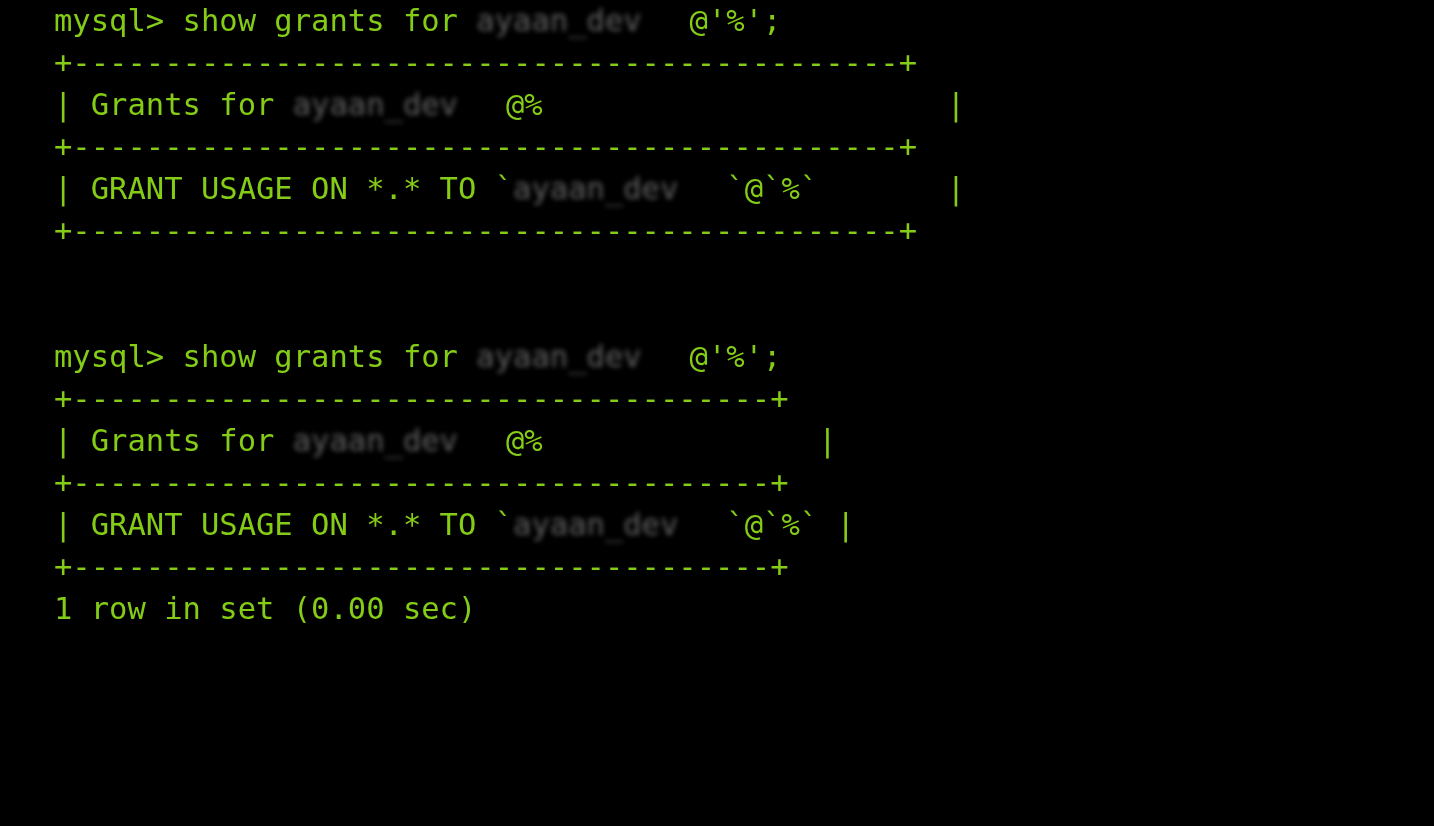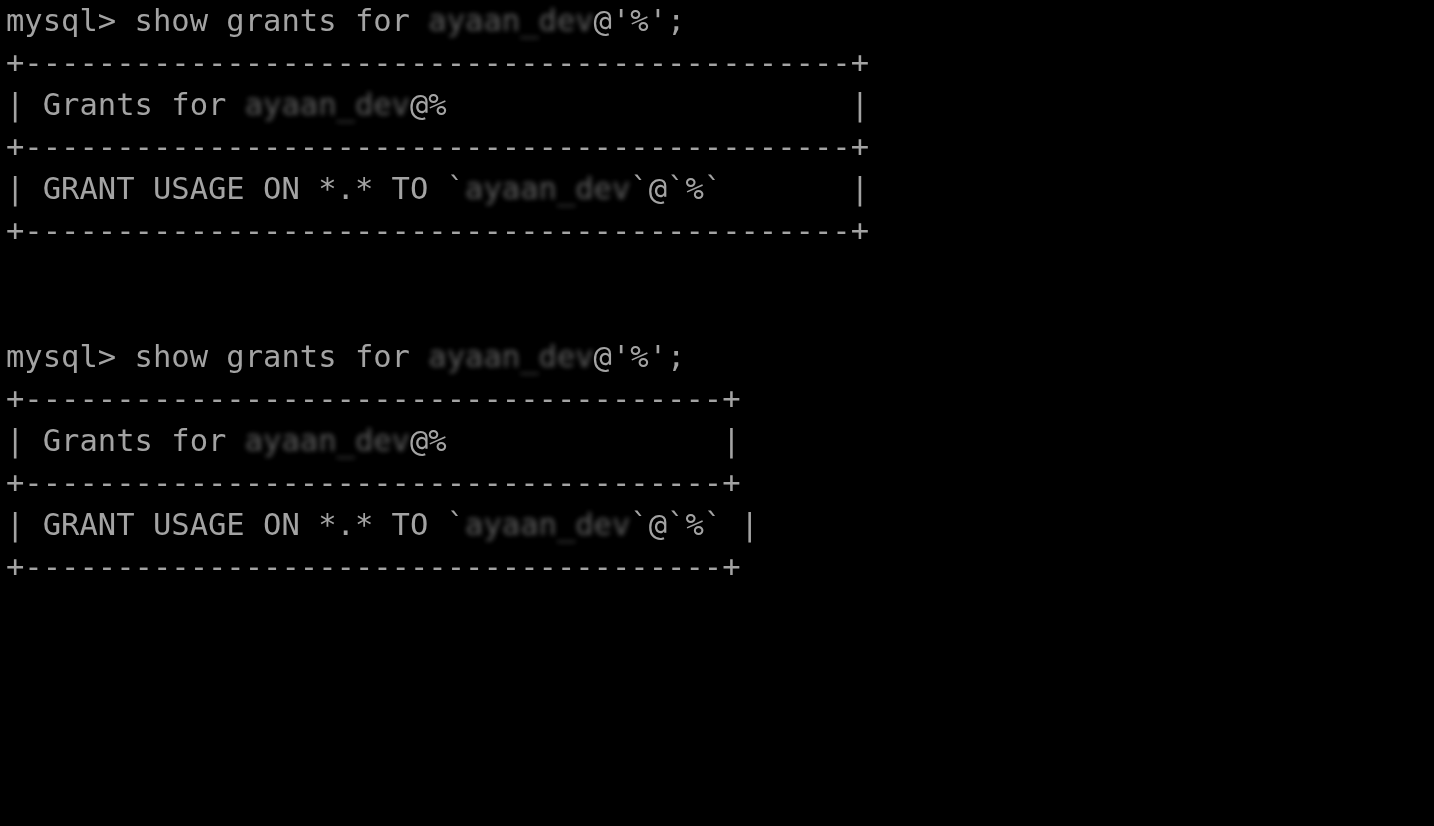--- a/index.html
+++ b/index.html
@@ -41,21 +41,22 @@
     display: inline;
     white-space: pre;
     font-family: "DejaVu Sans Mono", monospace;
   }
   .seg.redacted {
     color: #6a6a6a;
     filter: blur(2.6px);
     opacity: 0.92;
   }
   .seg.plain {
-    color: #a3a3a3;
+    color: #84cc16;
+    margin-left: 48px;
   }
 </style>
 </head>
 <body>
 
 <div id="terminal">
   <div id="terminal-output">
       <div class="term-line"><span class="seg plain">mysql&gt; show grants for </span><span class="seg redacted">ayaan_dev</span><span class="seg plain">@'%';</span></div>
       <div class="term-line"><span class="seg plain">+---------------------------------------------+</span></div>
       <div class="term-line"><span class="seg plain">| Grants for </span><span class="seg redacted">ayaan_dev</span><span class="seg plain">@%                      |</span></div>
@@ -63,14 +64,15 @@
       <div class="term-line"><span class="seg plain">| GRANT USAGE ON *.* TO `</span><span class="seg redacted">ayaan_dev</span><span class="seg plain">`@`%`       |</span></div>
       <div class="term-line"><span class="seg plain">+---------------------------------------------+</span></div>
       <div class="term-line blank"><span class="seg plain"> </span></div>
       <div class="term-line blank"><span class="seg plain"> </span></div>
       <div class="term-line"><span class="seg plain">mysql&gt; show grants for </span><span class="seg redacted">ayaan_dev</span><span class="seg plain">@'%';</span></div>
       <div class="term-line"><span class="seg plain">+--------------------------------------+</span></div>
       <div class="term-line"><span class="seg plain">| Grants for </span><span class="seg redacted">ayaan_dev</span><span class="seg plain">@%               |</span></div>
       <div class="term-line"><span class="seg plain">+--------------------------------------+</span></div>
       <div class="term-line"><span class="seg plain">| GRANT USAGE ON *.* TO `</span><span class="seg redacted">ayaan_dev</span><span class="seg plain">`@`%` |</span></div>
       <div class="term-line"><span class="seg plain">+--------------------------------------+</span></div>
+      <div class="term-line"><span class="seg plain">1 row in set (0.00 sec)</span></div>
     </div>
 </div>
 
 </body></html>

